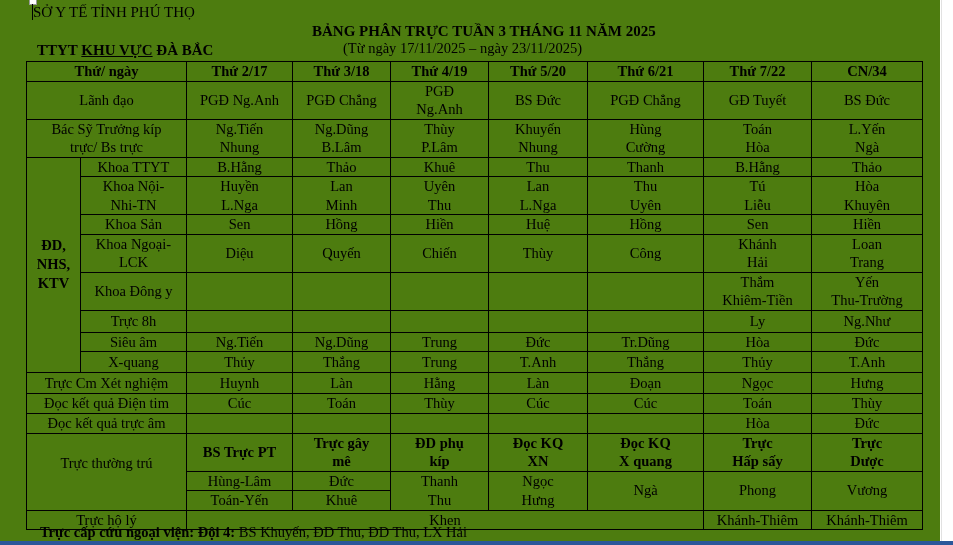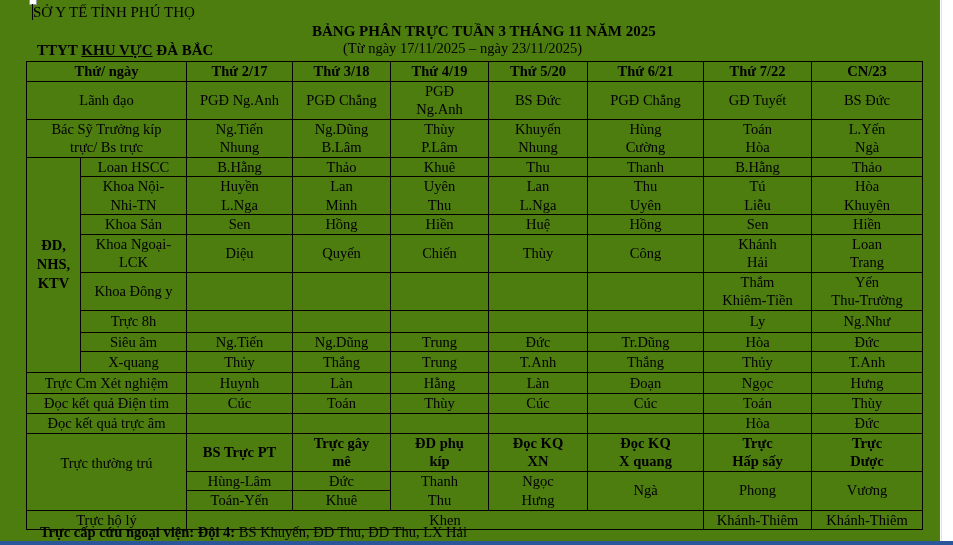--- a/index.html
+++ b/index.html
@@ -50,21 +50,21 @@
     <tbody>
 
       <tr style="height:18px">
         <td colspan="2" class="b">Thứ/ ngày</td>
         <td class="b">Thứ 2/17</td>
         <td class="b">Thứ 3/18</td>
         <td class="b">Thứ 4/19</td>
         <td class="b">Thứ 5/20</td>
         <td class="b">Thứ 6/21</td>
         <td class="b">Thứ 7/22</td>
-        <td class="b">CN/23</td>
+        <td class="b">CN/34</td>
       </tr>
 
       <tr style="height:38px">
         <td colspan="2">Lãnh đạo</td>
         <td class="multi">PGĐ Ng.Anh</td>
         <td class="multi">PGĐ Chẳng</td>
         <td class="multi">PGĐ
 Ng.Anh</td>
         <td class="multi">BS Đức</td>
         <td class="multi">PGĐ Chẳng</td>
@@ -88,21 +88,21 @@
         <td class="multi">Toán
 Hòa</td>
         <td class="multi">L.Yến
 Ngà</td>
       </tr>
 
       <tr style="height:19px">
         <td rowspan="8" class="b multi" style="line-height:19px">ĐD,
 NHS,
 KTV</td>
-        <td>Loan HSCC</td>
+        <td>Khoa TTYT</td>
         <td>B.Hằng</td>
         <td>Thảo</td>
         <td>Khuê</td>
         <td>Thu</td>
         <td>Thanh</td>
         <td>B.Hằng</td>
         <td>Thảo</td>
       </tr>
       <tr style="height:38px">
         <td class="multi">Khoa Nội-

